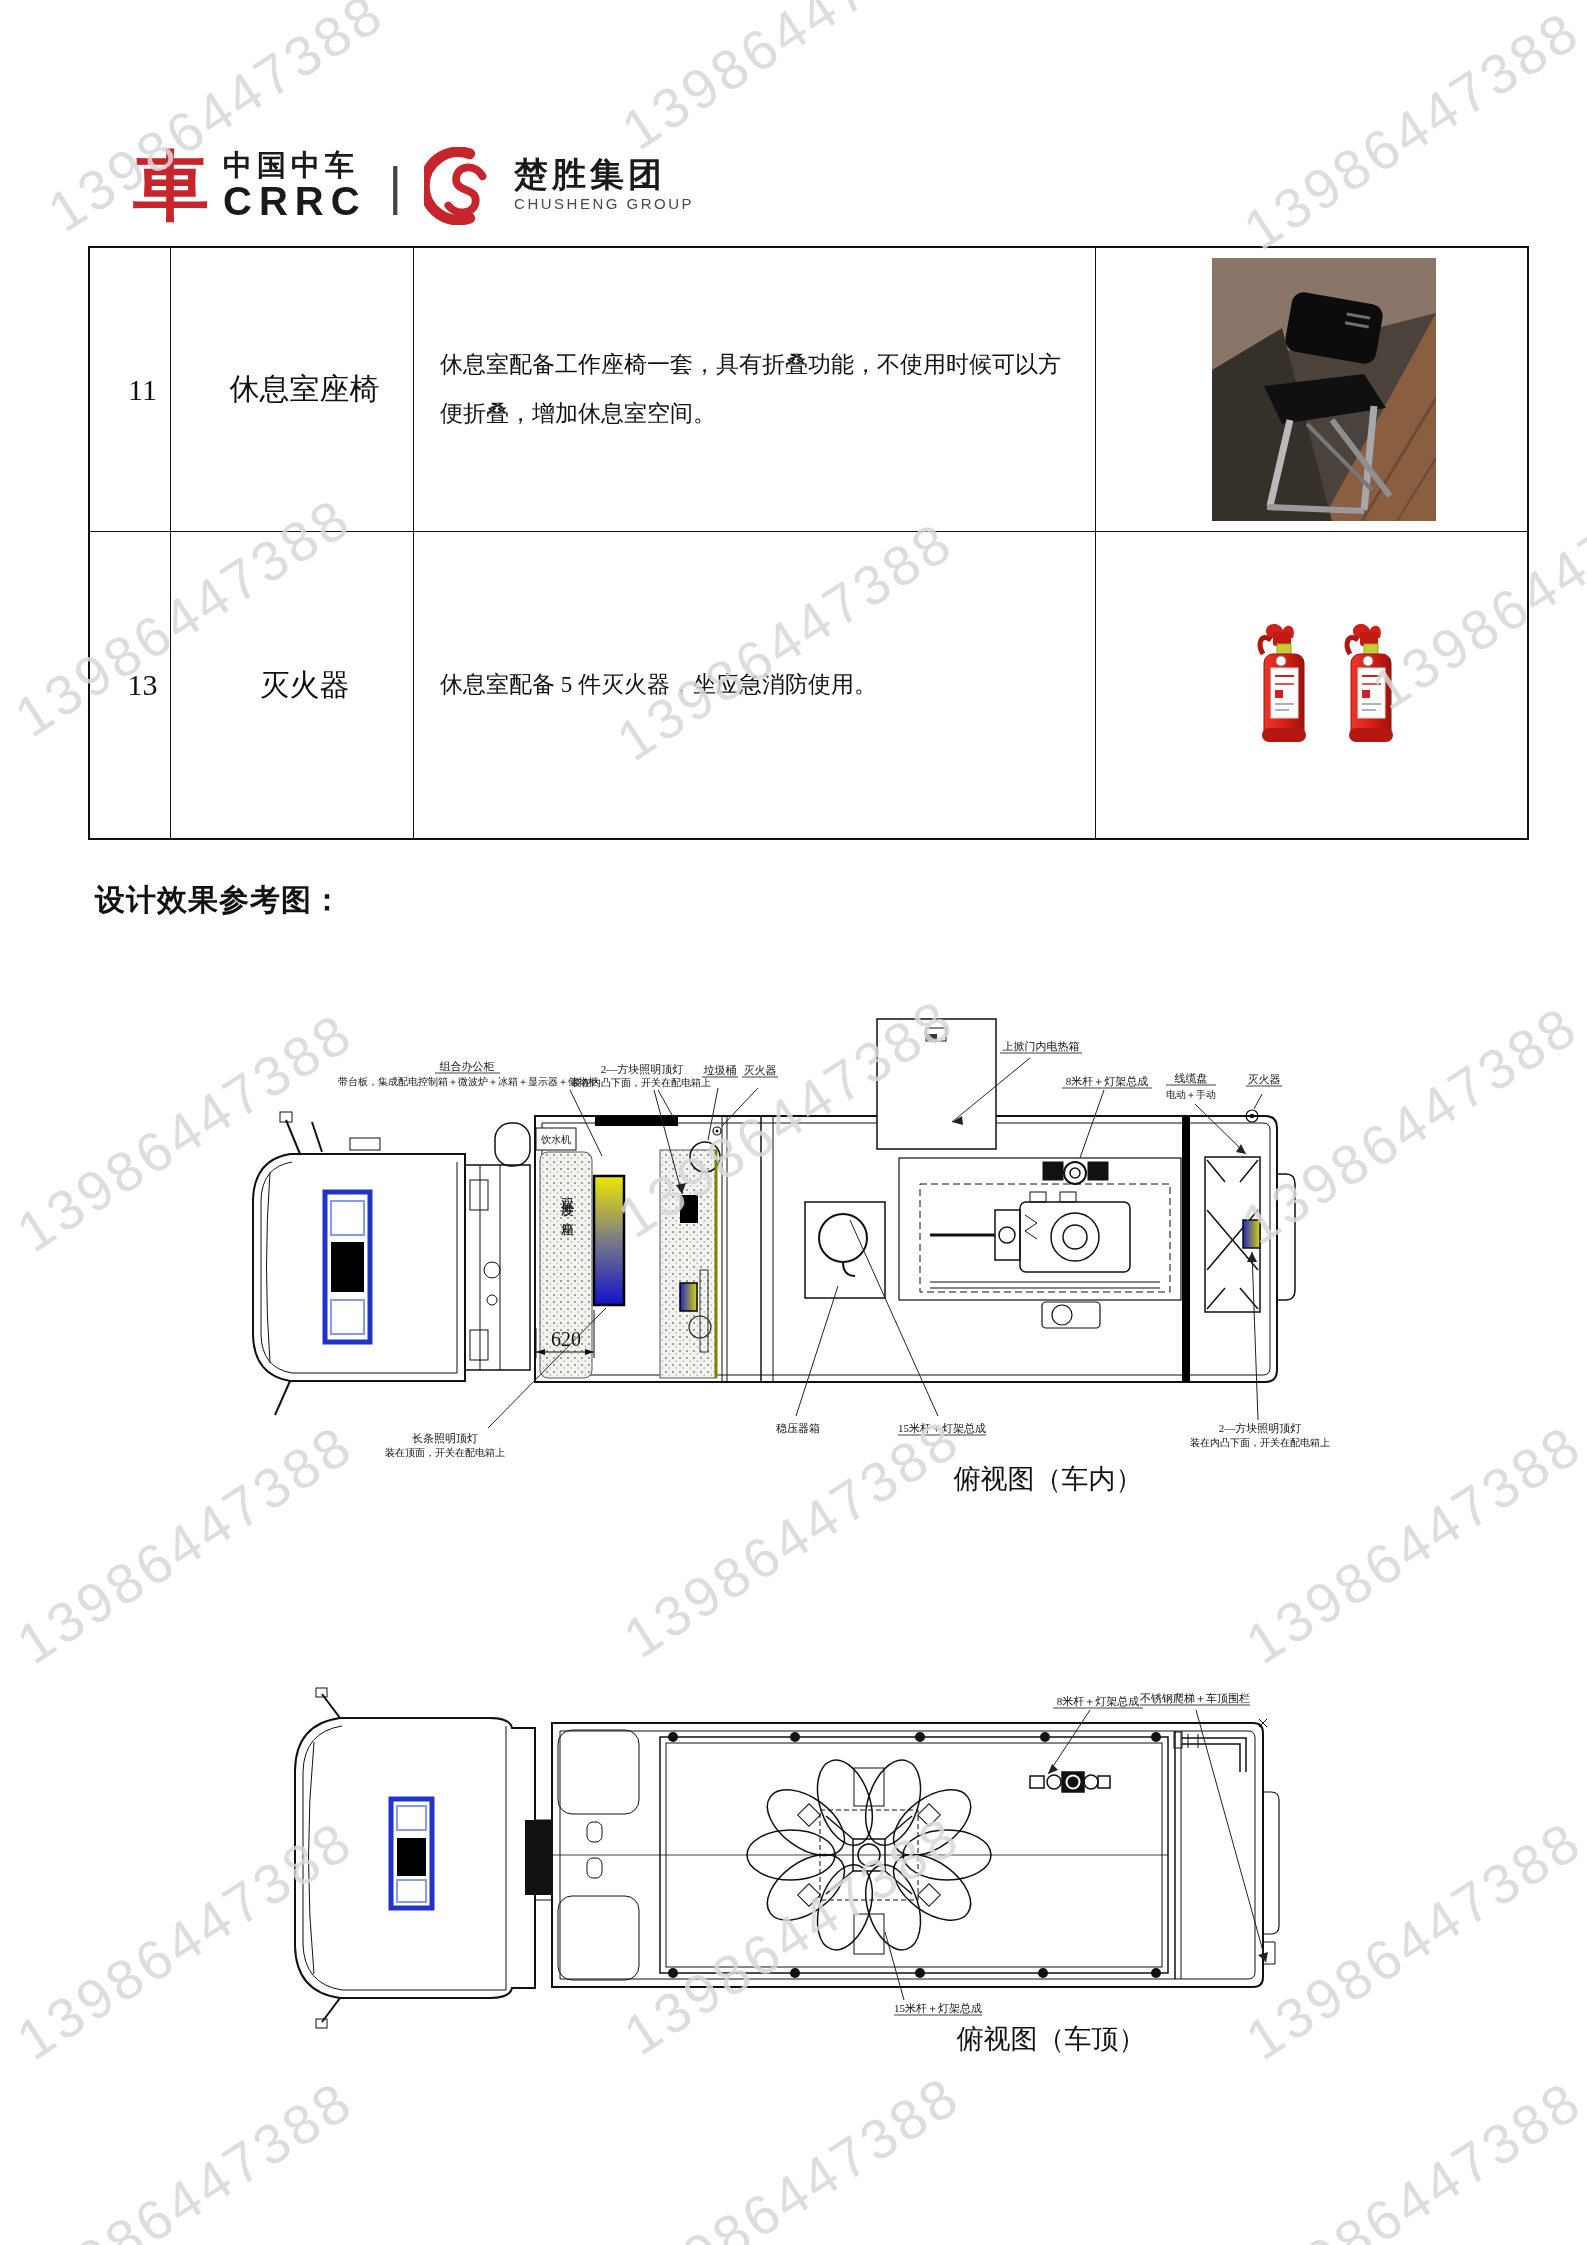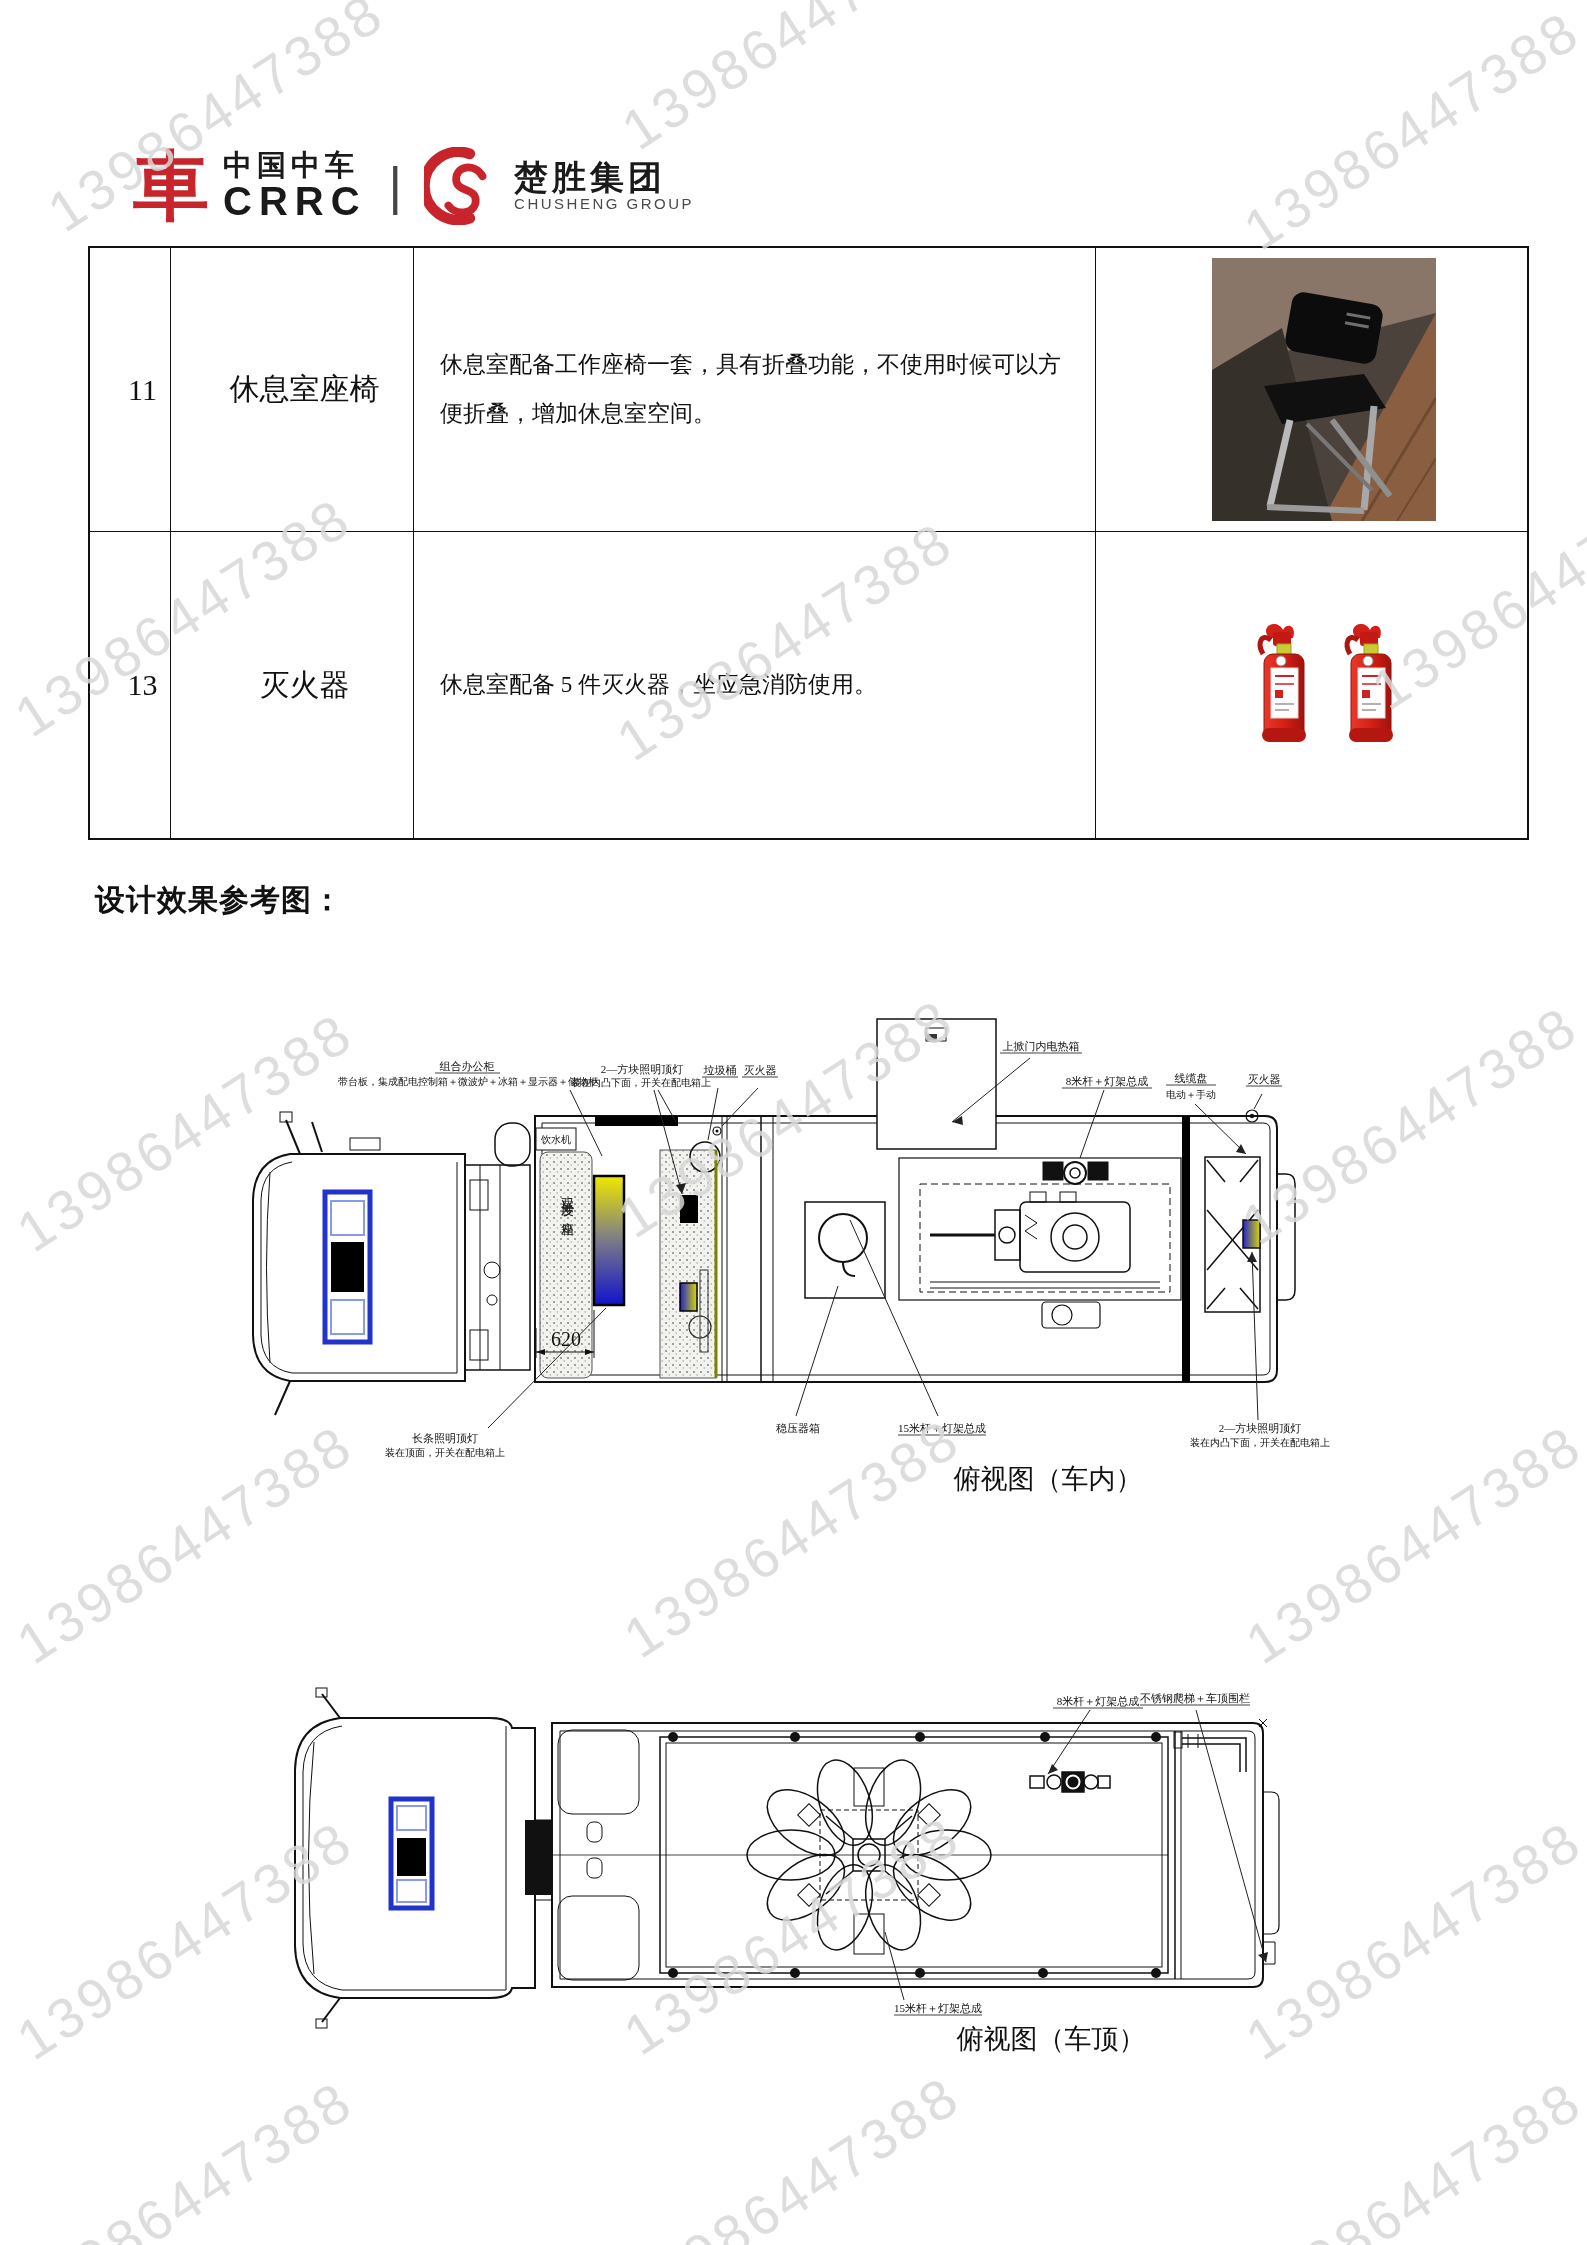--- a/index.html
+++ b/index.html
@@ -16,21 +16,21 @@
       font-family:"Liberation Serif",serif;margin-right:14px;}
   .crrc-txt{display:flex;flex-direction:column;align-items:flex-start;line-height:1.05;}
   .crrc-cn{font-size:29px;font-weight:bold;letter-spacing:5px;color:#1a1a1a;
       font-family:"Liberation Sans",sans-serif;}
   .crrc-en{font-size:40px;font-weight:900;letter-spacing:7px;color:#1a1a1a;
       font-family:"Liberation Sans",sans-serif;}
   .hdr-div{font-size:52px;color:#444;margin:0 22px;font-weight:200;
       font-family:"Liberation Sans",sans-serif;}
   .cs-txt{display:flex;flex-direction:column;line-height:1.1;margin-left:12px;}
   .cs-cn{font-size:34px;font-weight:bold;letter-spacing:4px;color:#1a1a1a;
-      font-family:Liberation Sans, sans-serif;}
+      font-family:Liberation Mono, monospace;}
   .cs-en{font-size:15px;letter-spacing:2.5px;color:#4a4a4a;
       font-family:"Liberation Sans",sans-serif;}
   
   .spec-table{position:absolute;left:88px;top:246px;width:1437px;height:590px;
       border:2px solid #111;display:grid;grid-template-columns:81px 243px 682px 1fr;
       grid-template-rows:284px 1fr;z-index:2;background:transparent;}
   .cell{border-right:1.5px solid #111;border-bottom:1.5px solid #111;
       display:flex;align-items:center;justify-content:center;padding-left:25px;}
   .cell.last-col{border-right:none;}
   .cell.last-row{border-bottom:none;}

